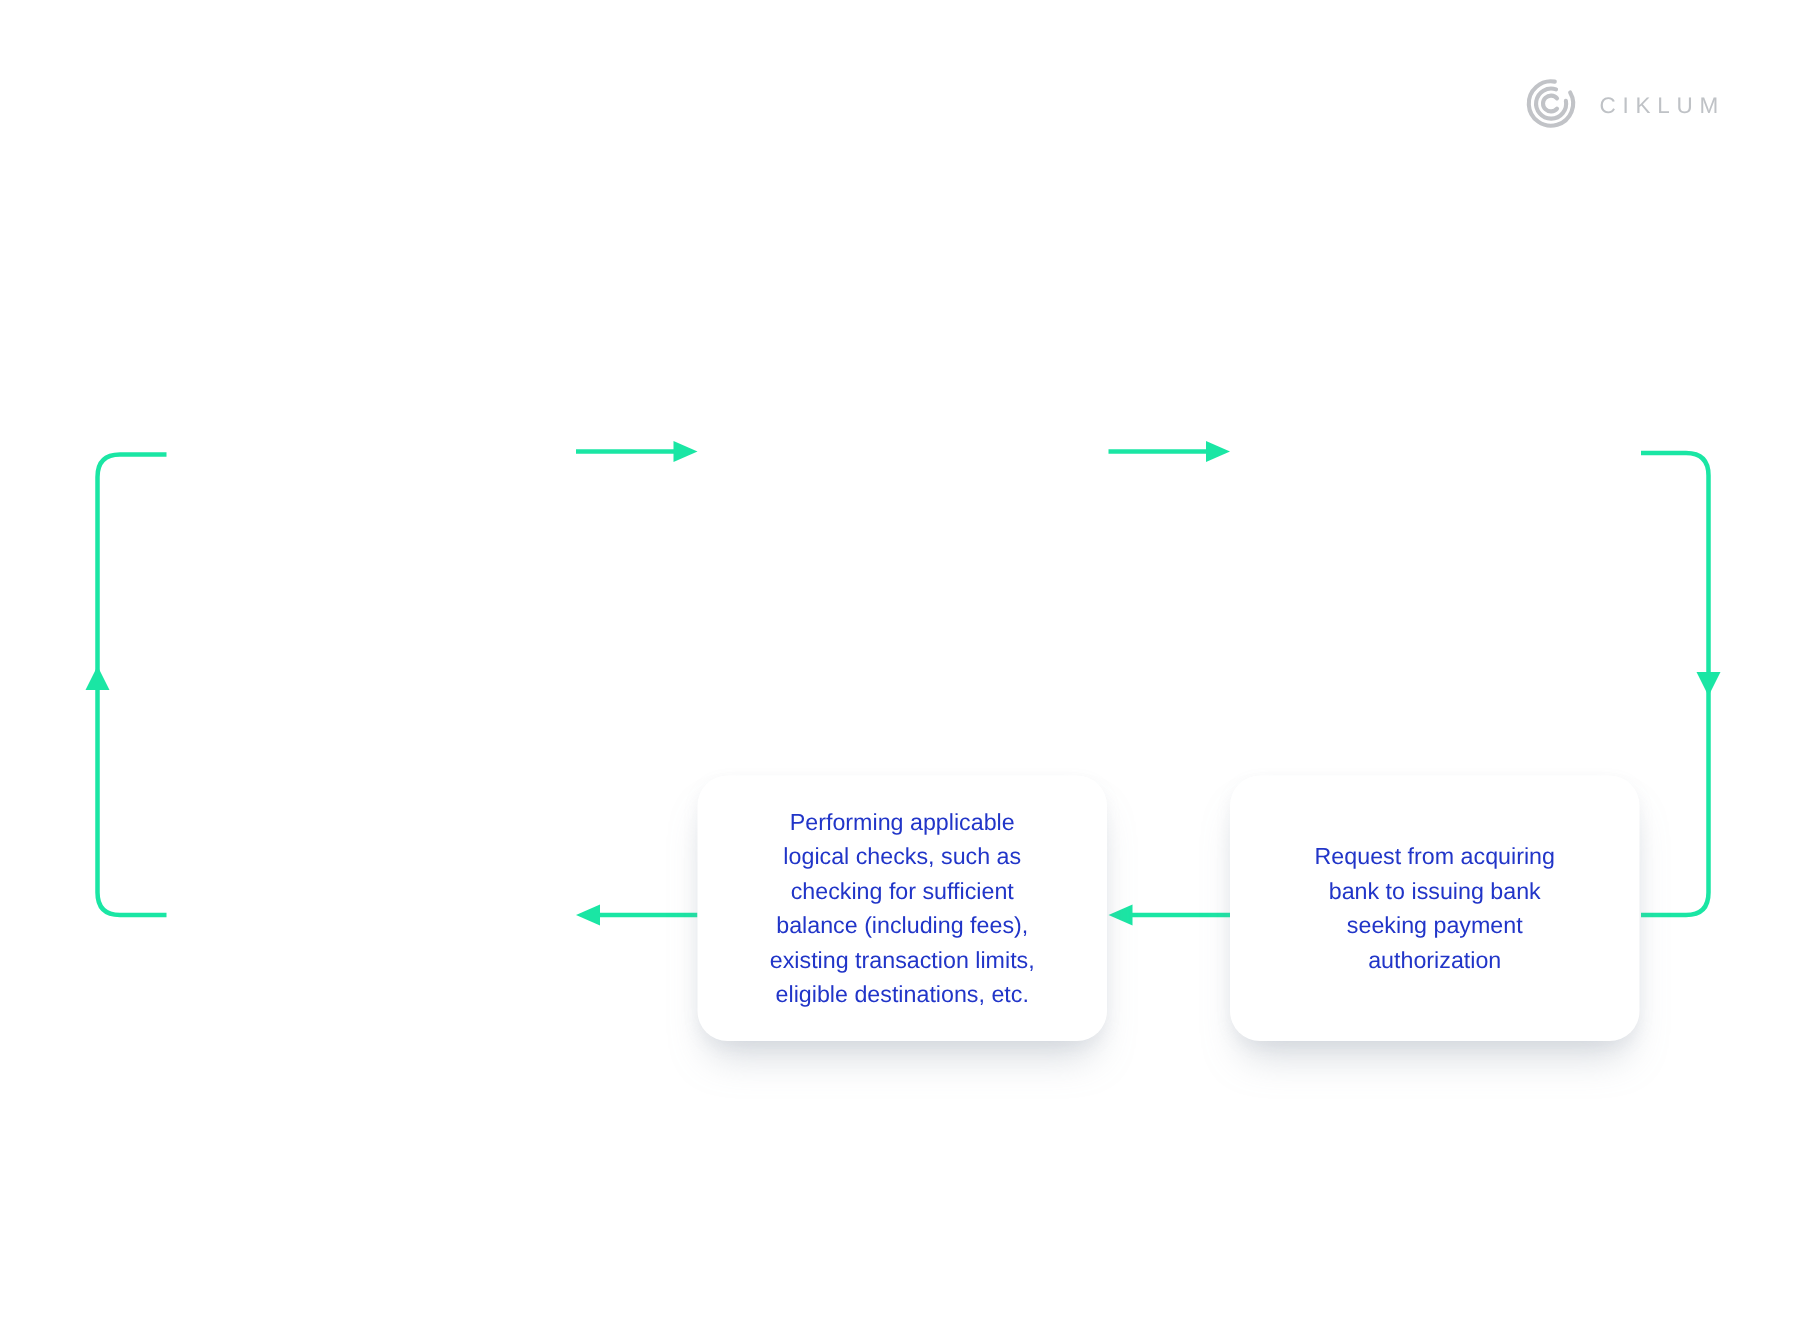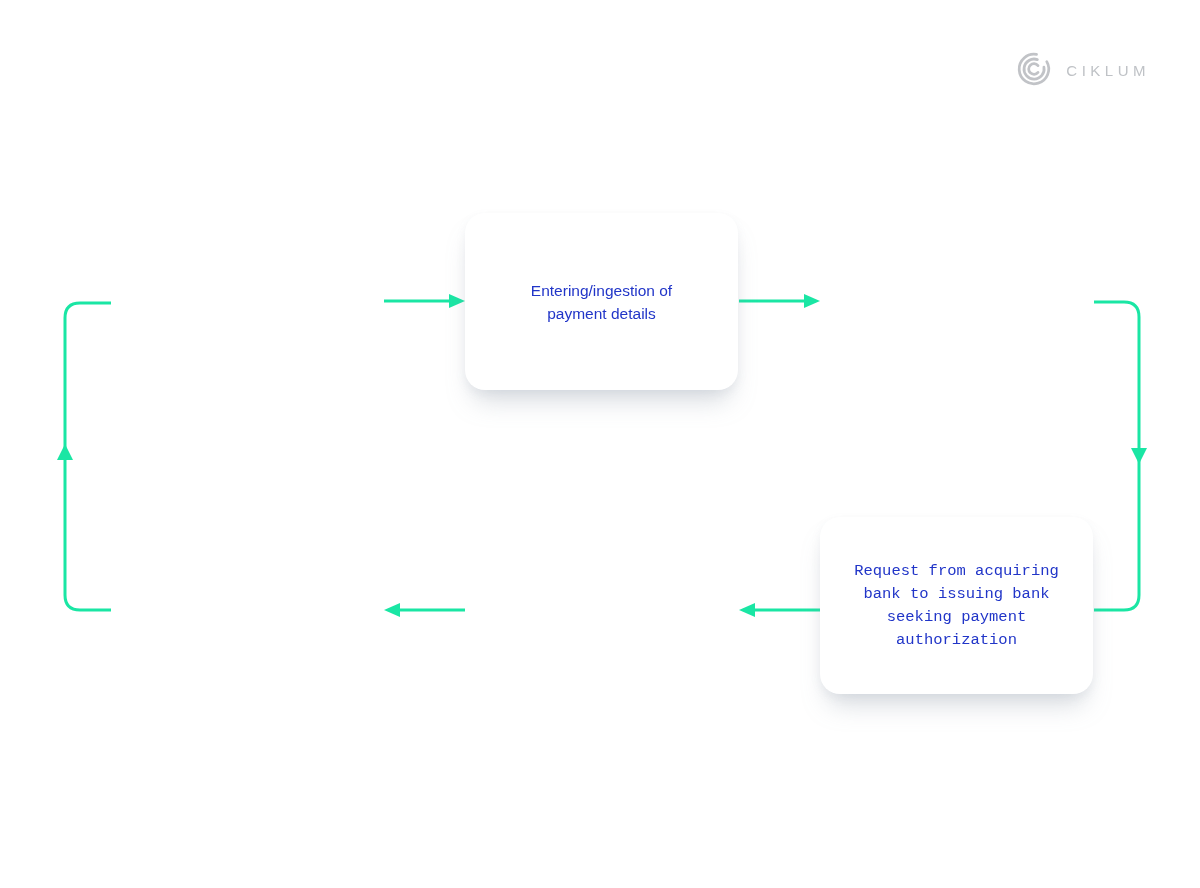--- a/index.html
+++ b/index.html
@@ -56,21 +56,21 @@
     font-size: 15.5px;
     line-height: 23px;
     font-weight: 500;
     text-align: center;
     white-space: pre-line;
   }
 
   #step-1 { left: 111px; top: 213px; }
   #step-2 { left: 465px; top: 213px; }
   #step-3 { left: 820px; top: 213px; }
-  #step-4 { left: 820px; top: 517px; font-family: Liberation Mono, monospace; }
+  #step-4 { left: 820px; top: 517px; }
   #step-5 { left: 465px; top: 517px; }
   #step-6 { left: 111px; top: 517px; }
 
   
   #connectors {
     position: absolute;
     left: 0;
     top: 0;
     width: 1200px;
     height: 888px;
@@ -120,28 +120,32 @@
       <polygon points="400,603 400,617 384,610" fill="#1AE6A4"></polygon>
     </g>
 
     <g>
       <path d="M 111 610 L 80 610 Q 65 610 65 595 L 65 318 Q 65 303 80 303 L 111 303" fill="none" stroke-width="3" stroke="#1AE6A4"></path>
       <polygon points="57,460 73,460 65,444" fill="#1AE6A4"></polygon>
     </g>
   </svg>
 
 
-  <div class="step" id="step-2">
-    <div class="step-text">Entering/ingestion of
-payment details</div>
-  </div>
 
 
   <div class="step" id="step-4">
     <div class="step-text">Request from acquiring
 bank to issuing bank
 seeking payment
 authorization</div>
   </div>
 
+  <div class="step" id="step-5">
+    <div class="step-text">Performing applicable
+logical checks, such as
+checking for sufficient
+balance (including fees),
+existing transaction limits,
+eligible destinations, etc.</div>
+  </div>
 
 
 </div>
 
 </body></html>

